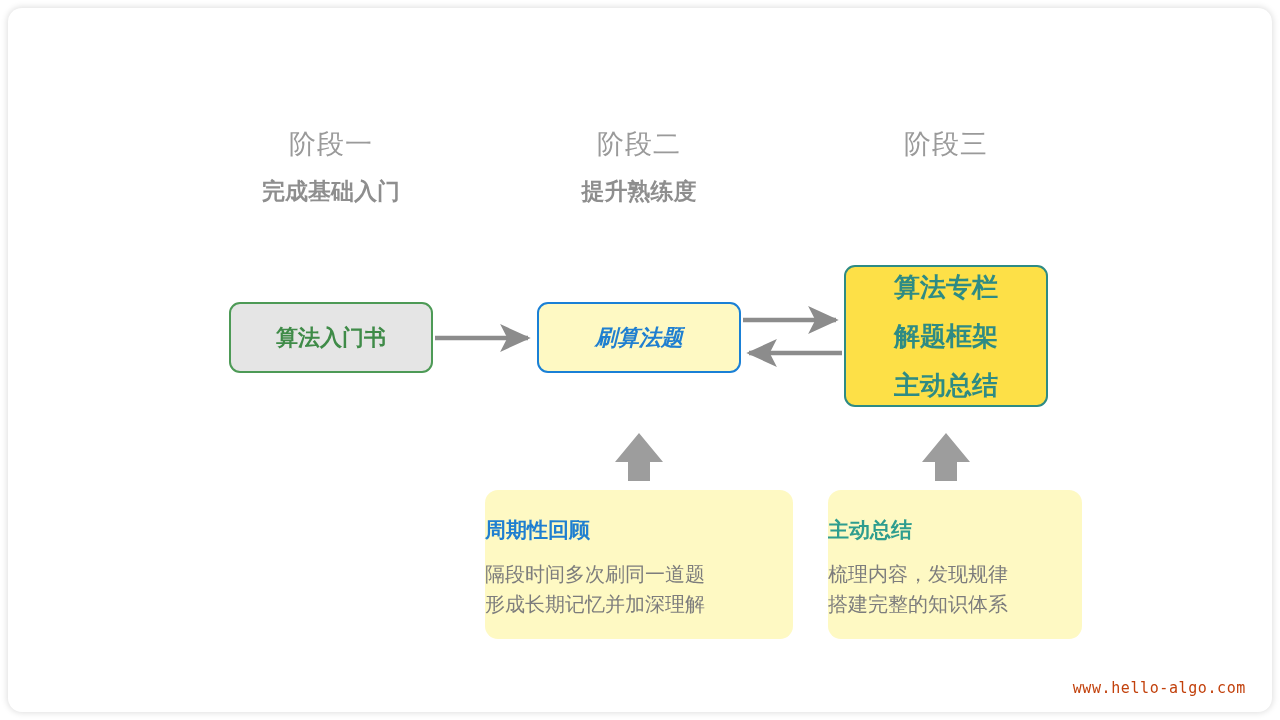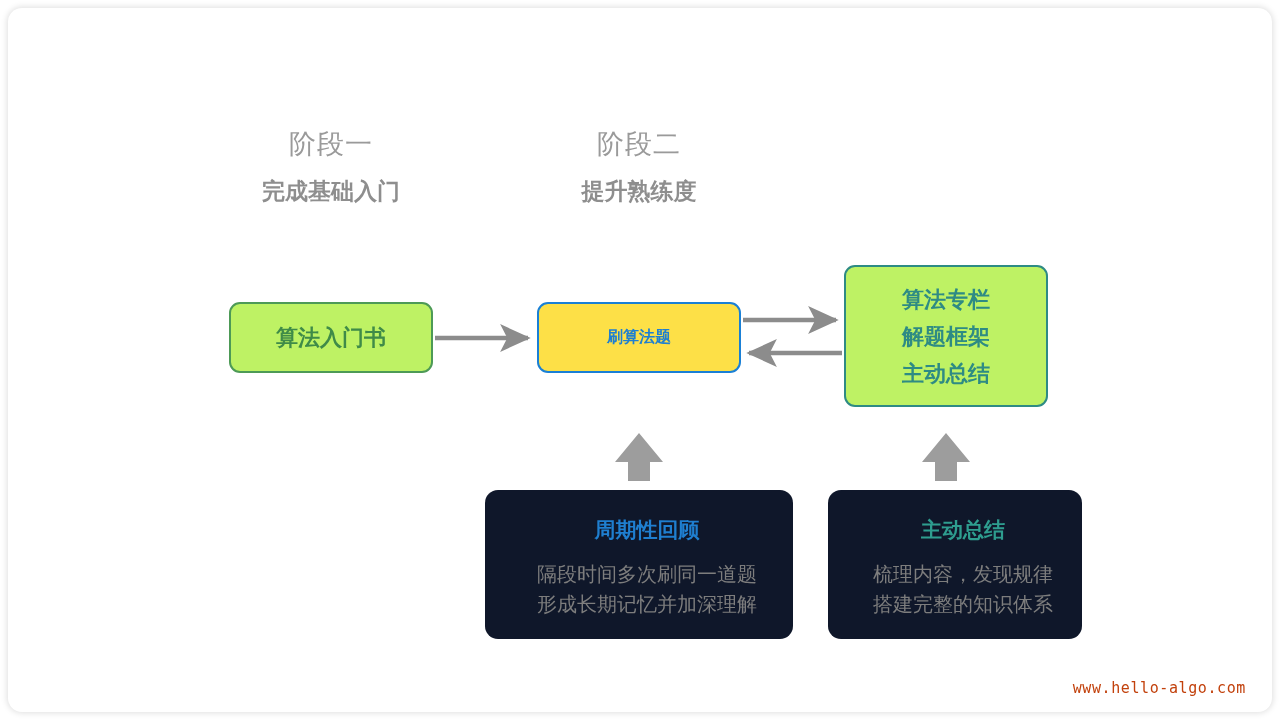--- a/index.html
+++ b/index.html
@@ -71,59 +71,59 @@
     justify-content: center;
     font-weight: bold;
     text-align: center;
   }
 
   .node-book {
     left: 229px;
     top: 302px;
     width: 204px;
     height: 71px;
-    background: #bef264;
+    background: #e5e5e5;
     border: 2px solid #4d9a56;
     color: #3f8b48;
     font-size: 22px;
   }
 
   .node-practice {
     left: 537px;
     top: 302px;
     width: 204px;
     height: 71px;
-    background: #fde047;
+    background: #fef9c3;
     border: 2px solid #1a80d6;
     color: #1f7fd0;
-    font-size: 16px;
+    font-size: 22px;
+    font-style: italic;
   }
 
   .node-resources {
     left: 844px;
     top: 265px;
     width: 204px;
     height: 142px;
-    background: #bef264;
+    background: #fde047;
     border: 2px solid #2e8b84;
     color: #2e8b84;
-    font-size: 22px;
+    font-size: 26px;
     line-height: 37px;
+    gap: 12px;
   }
   .node-resources .line { display: block; white-space: nowrap; }
 
   
   .detail {
     position: absolute;
     box-sizing: border-box;
-    background: #0f172a;
+    background: #fef9c3;
     border-radius: 13px;
-    text-align: center;
     padding-top: 26px;
-    padding-left: 16px;
   }
   .detail-review  { left: 485px; top: 490px; width: 308px; height: 149px; }
   .detail-summary { left: 820px; top: 490px; width: 254px; height: 149px; margin-left: 8px; }
 
   .detail-title {
     font-size: 21px;
     font-weight: bold;
     line-height: 28px;
     white-space: nowrap;
   }
@@ -169,20 +169,21 @@
 
   <div class="stage stage-2">
     <div class="stage-phase">阶段二</div>
     <div class="stage-title">提升熟练度</div>
   </div>
   <div class="stage stage-1">
     <div class="stage-phase">阶段一</div>
     <div class="stage-title">完成基础入门</div>
   </div>
   <div class="stage stage-3">
+    <div class="stage-phase">阶段三</div>
   </div>
 
   <svg class="connectors" viewBox="0 0 1280 720">
     <defs>
       <marker id="arrowRight" markerWidth="7" markerHeight="7" refX="6.2" refY="3.5" orient="auto" markerUnits="strokeWidth">
         <path d="M0,0.4 L6.8,3.5 L0,6.6 L1.6,3.5 Z" fill="#8c8c8c"></path>
       </marker>
     </defs>
 
     <g>

